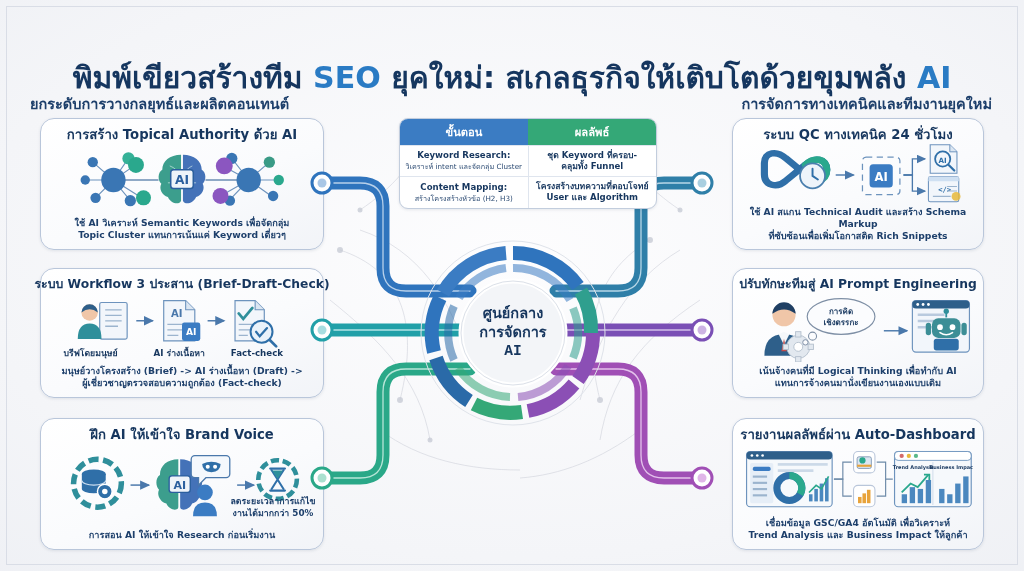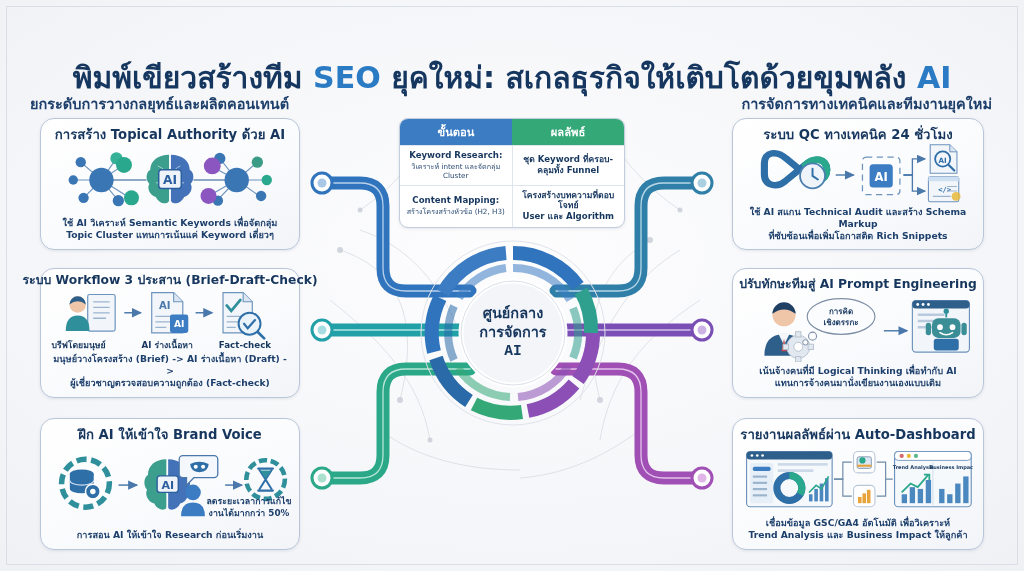--- a/index.html
+++ b/index.html
@@ -45,40 +45,40 @@
   
   .card {
     position: absolute;
     background: linear-gradient(160deg,#ffffff 0%, #fafbfd 55%, #f2f4f8 100%);
     border: 1.6px solid #b9c6da;
     border-radius: 14px;
     box-shadow: 0 1px 3px rgba(30,50,80,.10);
     padding: 8px 10px 8px 10px;
     display: flex; flex-direction: column; align-items: center;
   }
-  .card-left { left: 40px; width: 260px; justify-content: flex-end; }
+  .card-left { left: 40px; width: 284px; }
   .card-right { right: 40px; width: 252px; }
   .row1 { top: 118px; height: 132px; }
   .row2 { top: 268px; height: 130px; }
   .row3 { top: 418px; height: 132px; }
 
   .card-title {
     font-size: 13.2px; font-weight: bold; color: #16365e;
     text-align: center; line-height: 1.25; white-space: nowrap;
   }
   .card-title.sm { font-size: 12.3px; }
   .card-art { flex: 1; width: 100%; display: flex; align-items: center; justify-content: center; }
   .card-caption {
     font-size: 9.2px; font-weight: bold; color: #1d3f6b;
     text-align: center; line-height: 1.32; white-space: pre-line;
   }
 
   
   .ctable {
-    position: absolute; left: 399px; top: 118px; width: 226px;
+    position: absolute; left: 399px; top: 118px; width: 258px;
     border: 1px solid #c2cddd; border-radius: 9px; overflow: hidden;
     background: #ffffff;
     box-shadow: 0 1px 3px rgba(30,50,80,.10);
     z-index: 6;
   }
   .ctable .thead { display: flex; }
   .ctable .th {
     flex: 1; text-align: center; color: #fff; font-size: 11.2px; font-weight: bold;
     padding: 3.5px 0 4.5px;
   }

